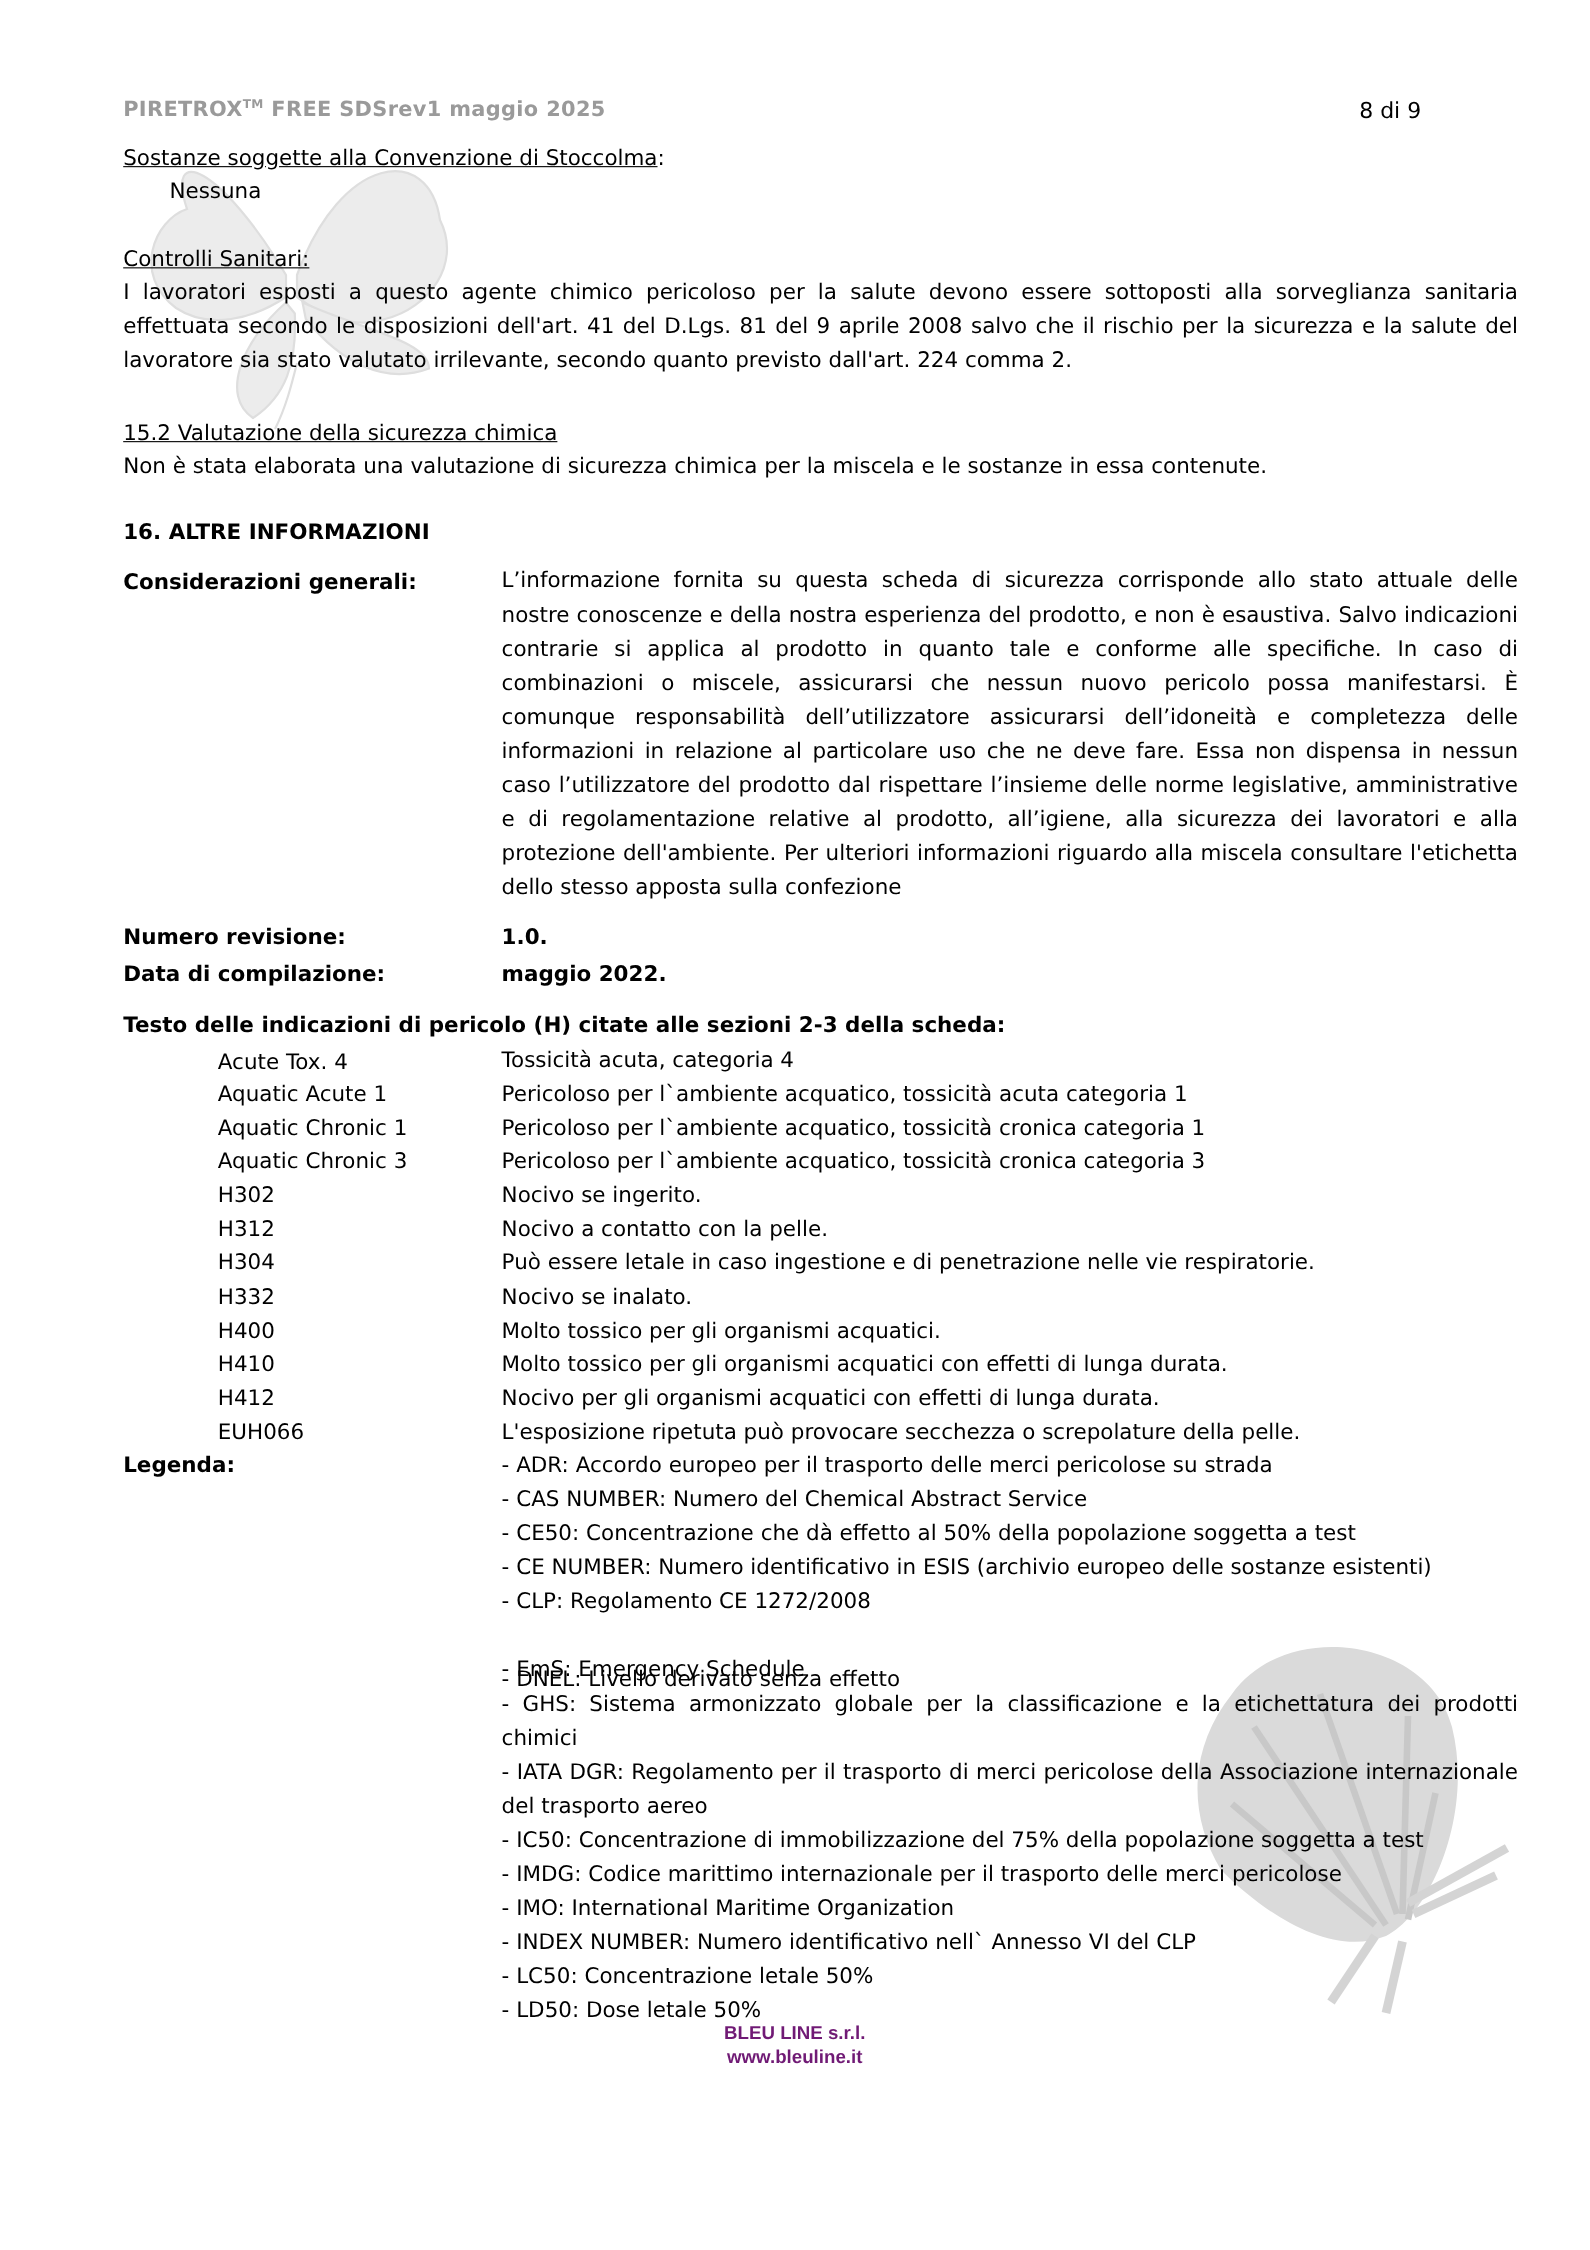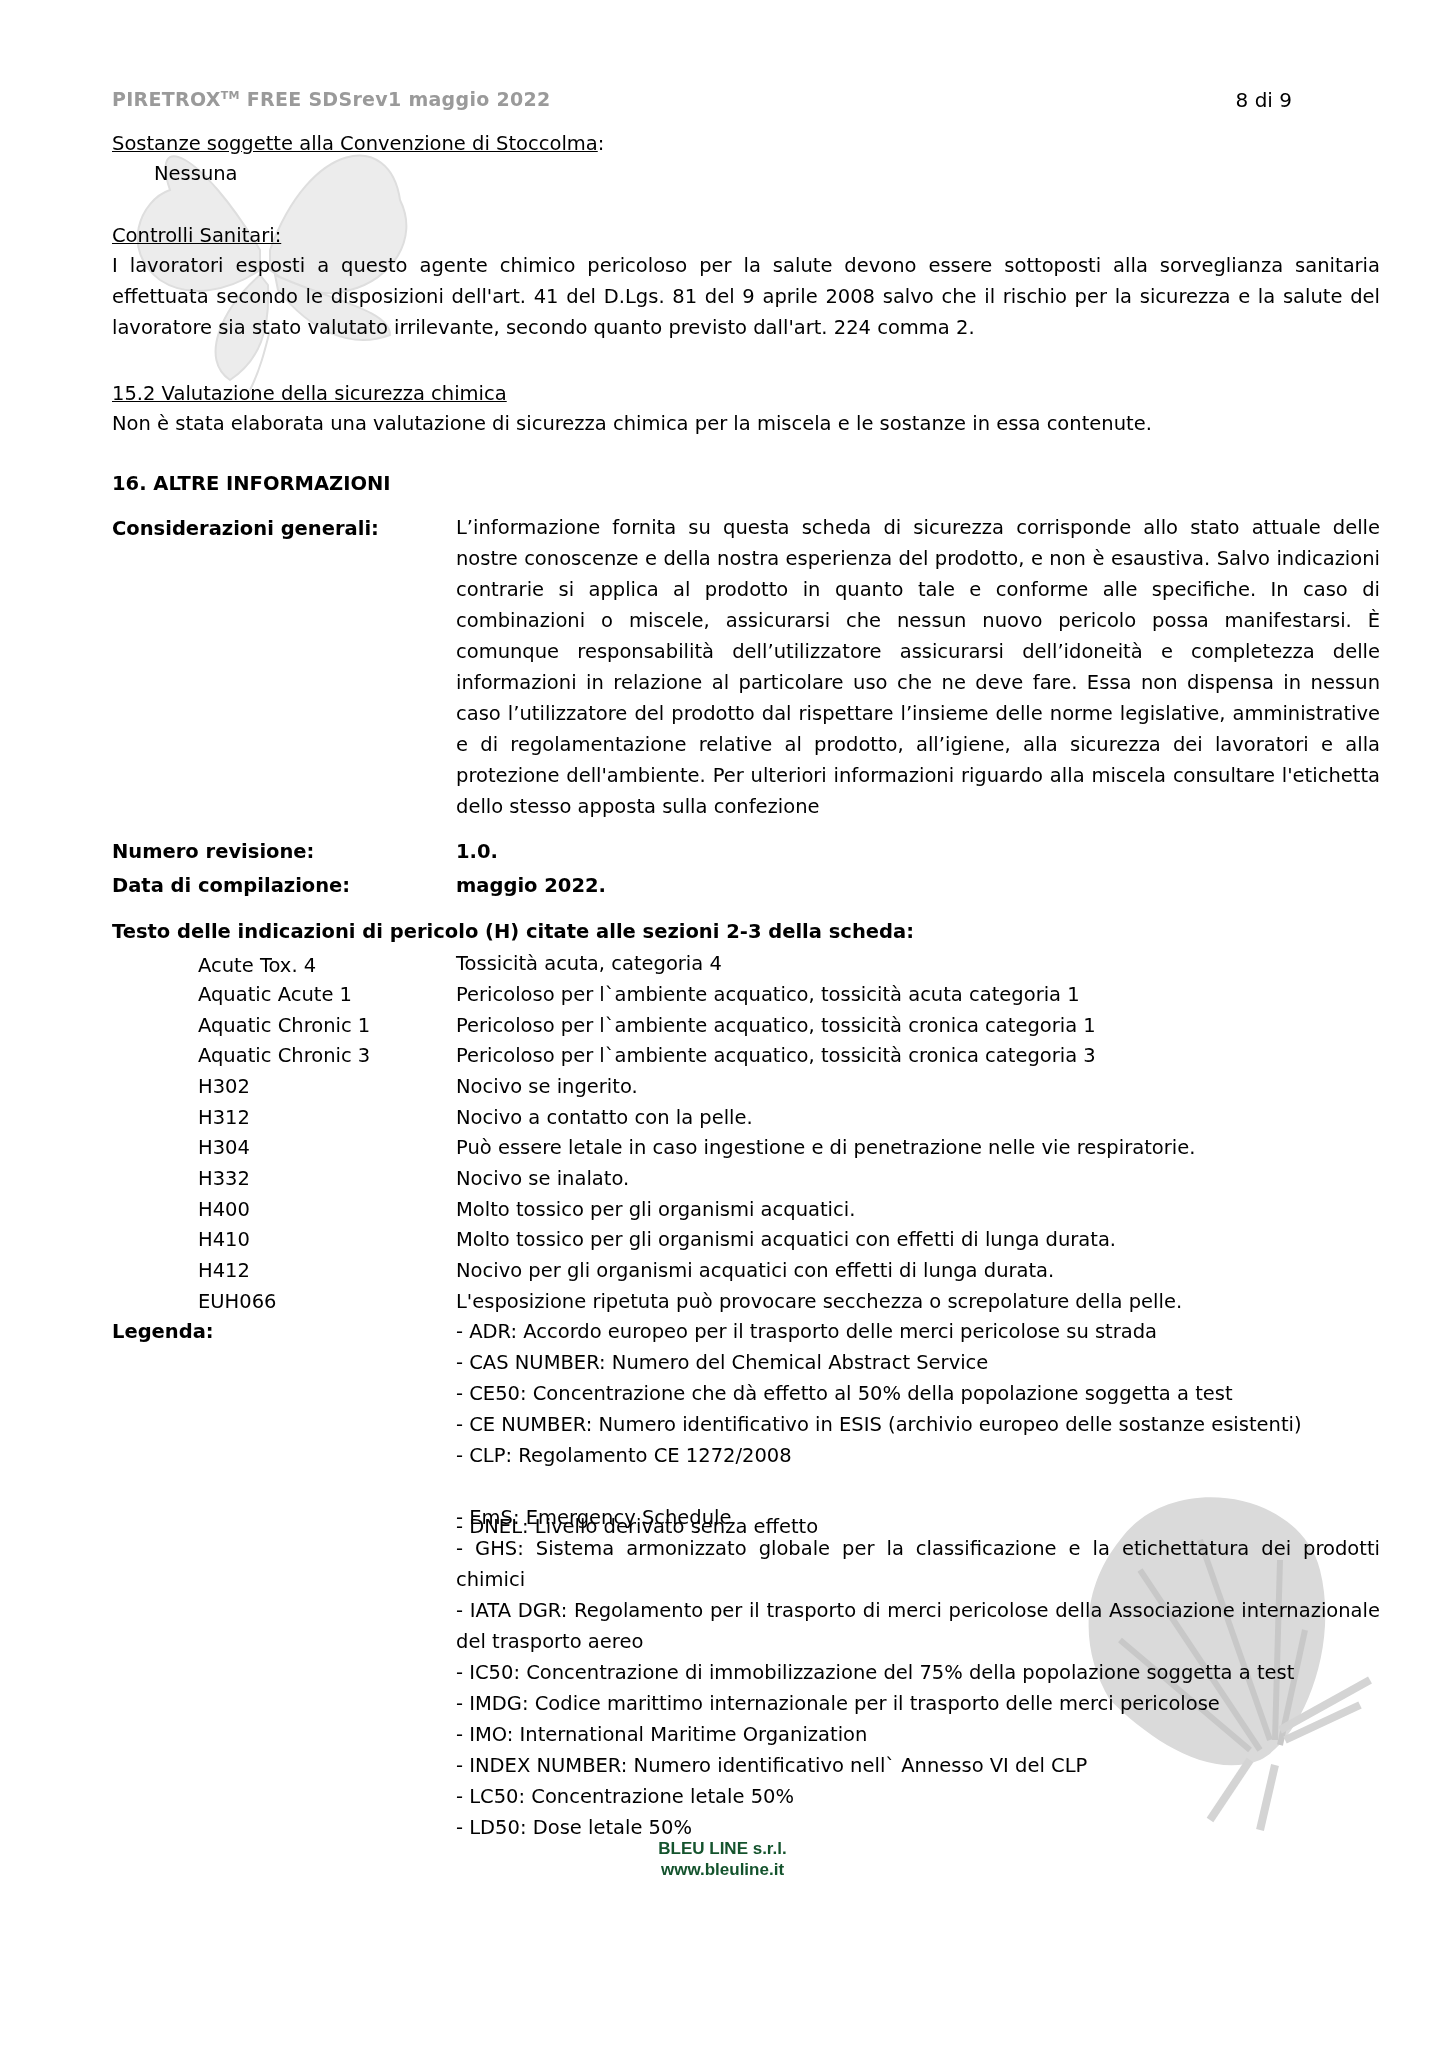--- a/index.html
+++ b/index.html
@@ -23,21 +23,21 @@
     .b { font-weight: bold; }
 
     .label-col { position: absolute; left: 0; width: 320px; font-weight: bold; white-space: nowrap; }
     .val-col { position: absolute; left: 344px; width: 924px; }
     .par { line-height: 31px; text-align: justify; }
     .hz-code { position: absolute; left: 86px; white-space: nowrap; }
     .hz-desc { position: absolute; left: 344px; white-space: nowrap; }
     .leg { position: absolute; left: 344px; width: 924px; line-height: 31px; text-align: justify; }
 
     .footer { position: absolute; left: 0; width: 1445px; top: 1838px; text-align: center;
-      font-family: "Liberation Sans", sans-serif; font-size: 17px; line-height: 21px; font-weight: bold; color: #14532d; }
+      font-family: "Liberation Sans", sans-serif; font-size: 17px; line-height: 21px; font-weight: bold; color: #701a75; }
   </style>
 </head>
 <body>
 
 <div class="page">
 
   <svg class="wm wm-top" viewBox="0 0 320 300">
     <g fill="#ececec" stroke="#dedede" stroke-width="2">
       <path d="M150 140 C90 40 40 20 60 80 C30 90 10 140 50 170 C80 190 120 180 150 160 Z"></path>
       <path d="M160 140 C200 30 280 20 290 90 C310 130 280 170 240 180 C210 190 180 175 160 160 Z"></path>
@@ -59,21 +59,21 @@
     </g>
     <g stroke="#d4d4d4" stroke-width="8" fill="none">
       <path d="M220 250 L310 200"></path>
         <path d="M225 260 L300 225"></path>
       <path d="M190 280 L150 340"></path>
         <path d="M215 285 L200 350"></path>
     </g>
   </svg>
 
   <div class="header">
-    <div class="header-title"><span>PIRETROX</span><sup>TM</sup><span> FREE SDSrev1 maggio 2022</span></div>
+    <div class="header-title"><span>PIRETROX</span><sup>TM</sup><span> FREE SDSrev1 maggio 2025</span></div>
     <div class="header-page">8 di 9</div>
   </div>
 
   <div class="content">
 
     <div class="line" style="top:0;"><span class="u">Sostanze soggette alla Convenzione di Stoccolma</span><span>:</span></div>
     <div class="line" style="top:30px;margin-left:42px;">Nessuna</div>
 
     <div class="line u" style="top:92px;">Controlli Sanitari:</div>
     <div class="line just par" style="top:118px; width:1268px;">I lavoratori esposti a questo agente chimico pericoloso per la salute devono essere sottoposti alla sorveglianza sanitaria effettuata secondo le disposizioni dell'art. 41 del D.Lgs. 81 del 9 aprile 2008 salvo che il rischio per la sicurezza e la salute del lavoratore sia stato valutato irrilevante, secondo quanto previsto dall'art. 224 comma 2.</div>

